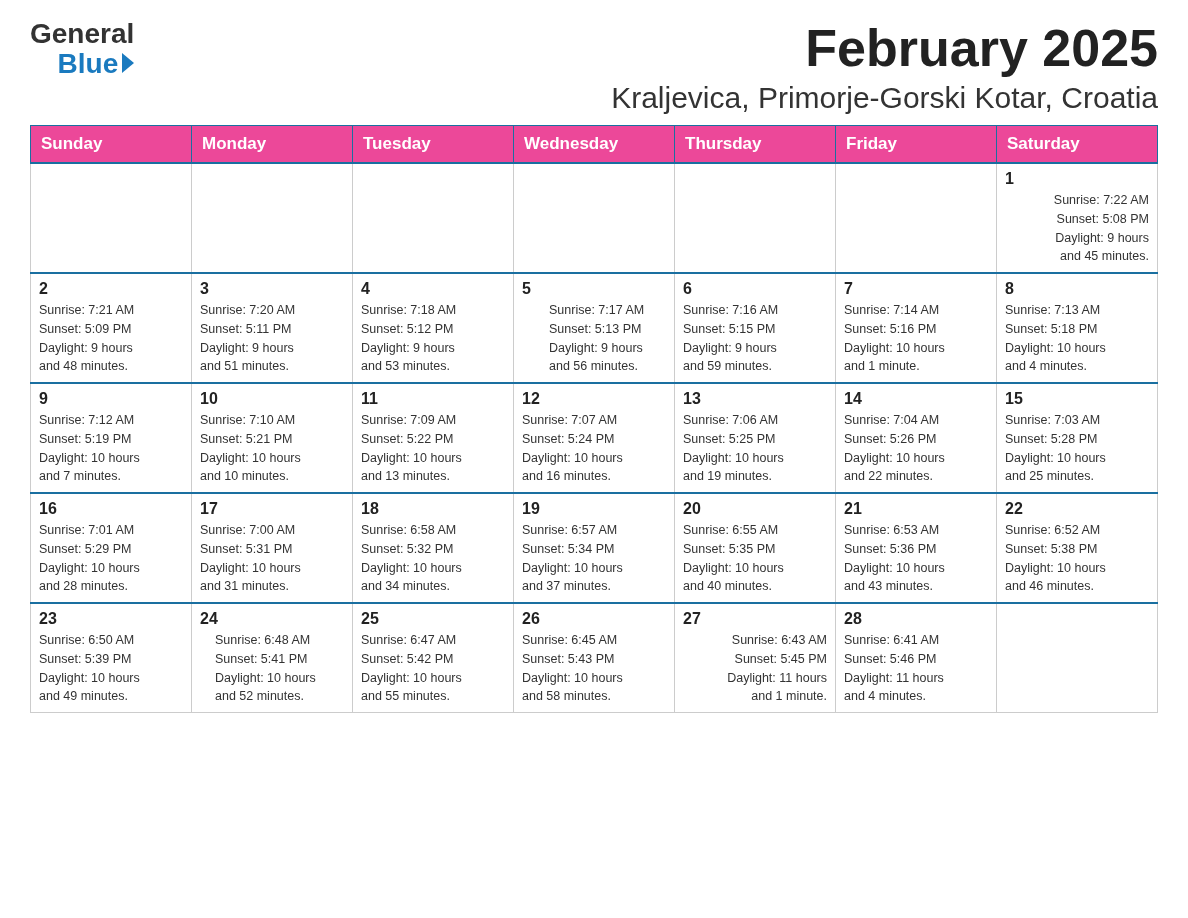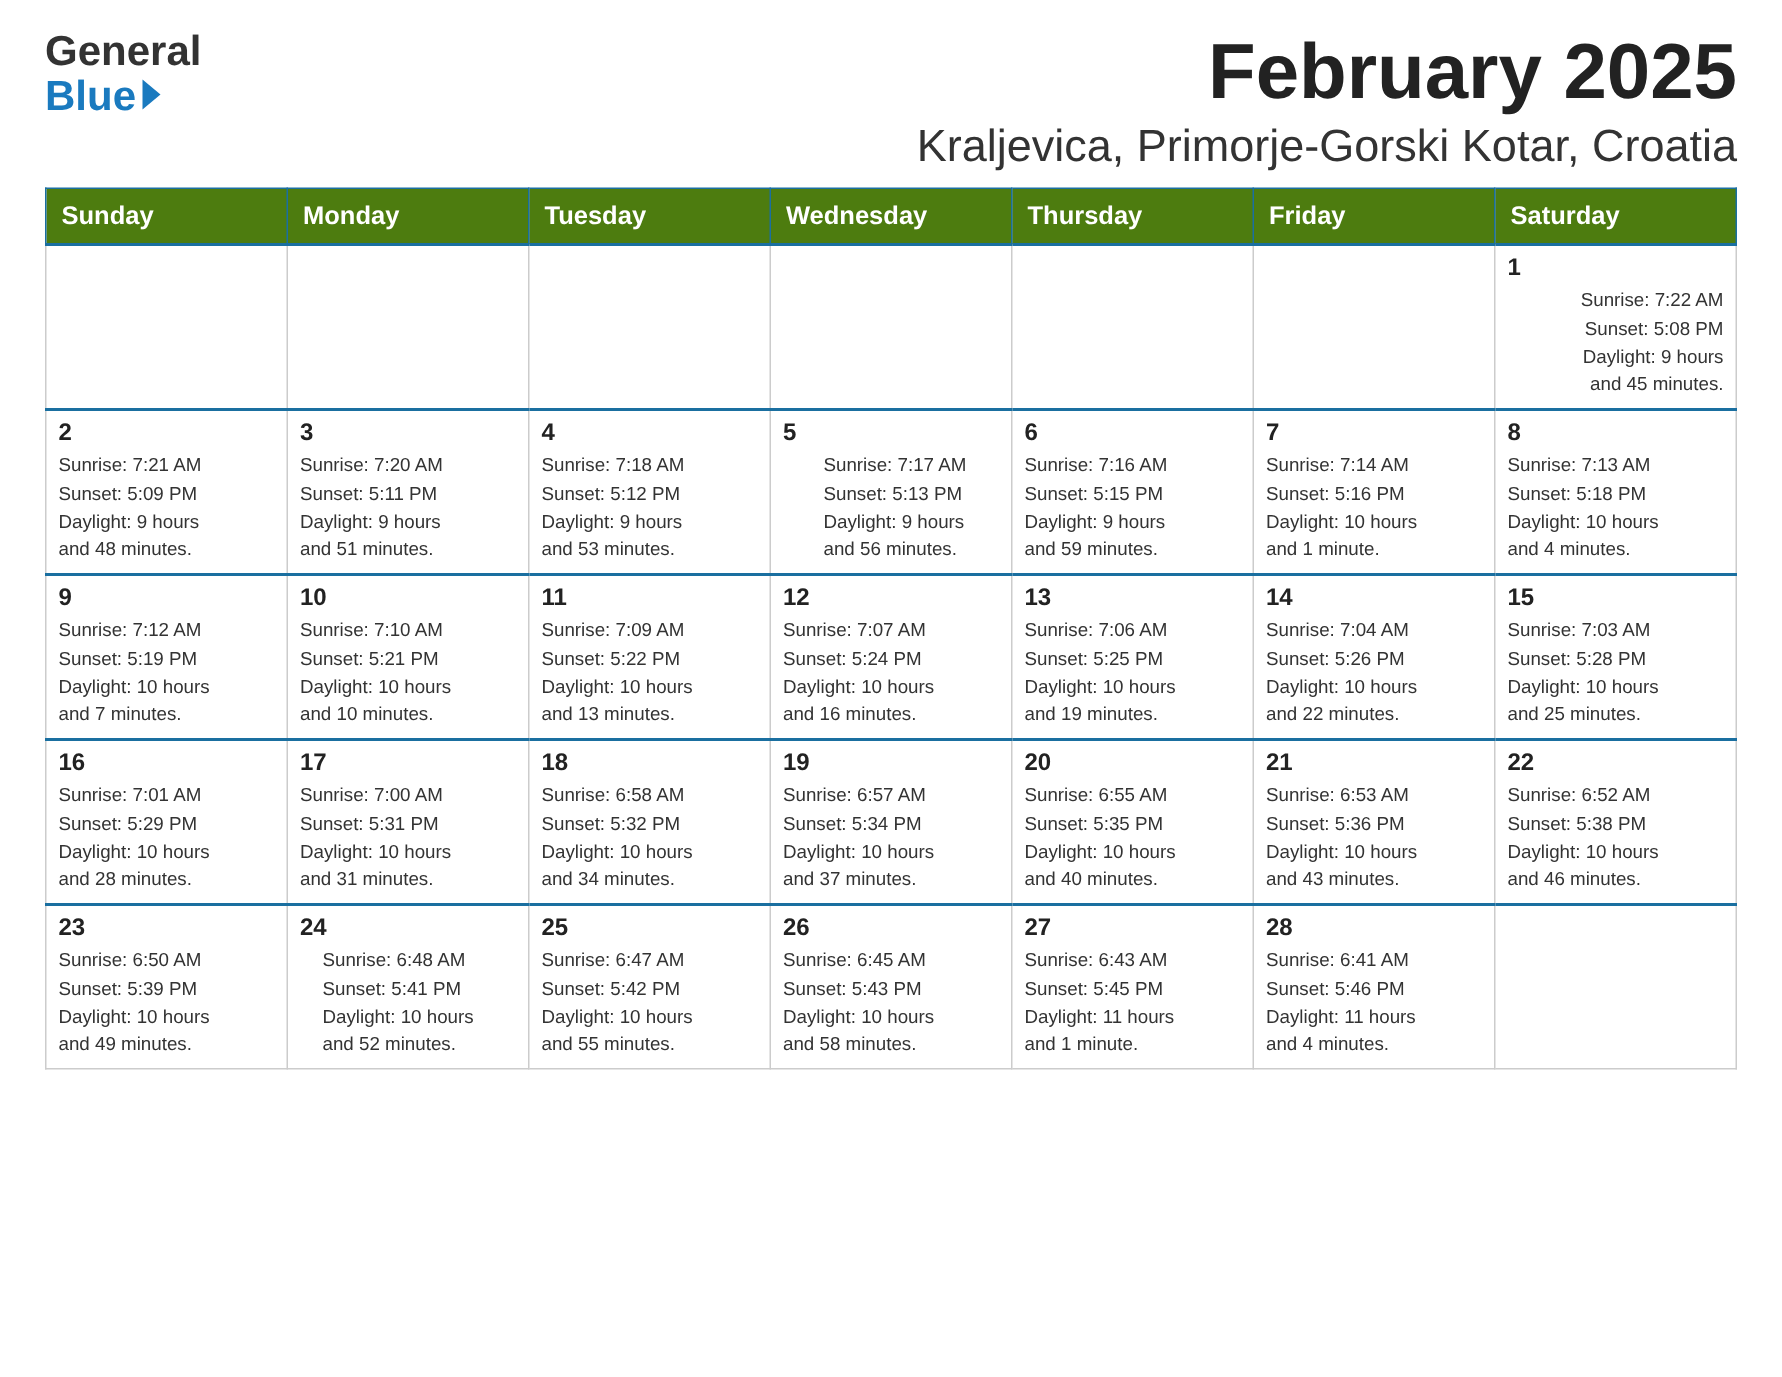--- a/index.html
+++ b/index.html
@@ -12,21 +12,21 @@
     }
     .header {
       display: flex;
       justify-content: space-between;
       align-items: flex-start;
       margin-bottom: 10px;
     }
     .logo {
       display: flex;
       flex-direction: column;
-      align-items: flex-start;
+      align-items: flex-end;
     }
     .logo-general {
       font-size: 28px;
       font-weight: bold;
       color: #333;
       line-height: 1;
     }
     .logo-blue {
       font-size: 28px;
       font-weight: bold;
@@ -56,21 +56,21 @@
       font-size: 30px;
       color: #333;
       margin-top: 4px;
     }
     .calendar {
       width: 100%;
       border-collapse: collapse;
       margin-top: 8px;
     }
     .calendar thead th {
-      background-color: #4d7c0f;
+      background-color: #ec4899;
       color: #fff;
       font-size: 17px;
       font-weight: bold;
       padding: 8px 10px;
       text-align: left;
       border: 1px solid #1a6fa0;
     }
     .calendar tbody td {
       vertical-align: top;
       border: 1px solid #ccc;
@@ -322,21 +322,21 @@
         </td>
         <td>
           <span class="day-number">26</span>
           <div class="day-info" style="white-space: pre-line;">Sunrise: 6:45 AM
 Sunset: 5:43 PM
 Daylight: 10 hours
 and 58 minutes.</div>
         </td>
         <td>
           <span class="day-number">27</span>
-          <div class="day-info" style="white-space: pre-line;">Sunrise: 6:43 AM
+          <div class="day-info" style="white-space: pre-line; text-align: right;">Sunrise: 6:43 AM
 Sunset: 5:45 PM
 Daylight: 11 hours
 and 1 minute.</div>
         </td>
         <td>
           <span class="day-number">28</span>
           <div class="day-info" style="white-space: pre-line;">Sunrise: 6:41 AM
 Sunset: 5:46 PM
 Daylight: 11 hours
 and 4 minutes.</div>

